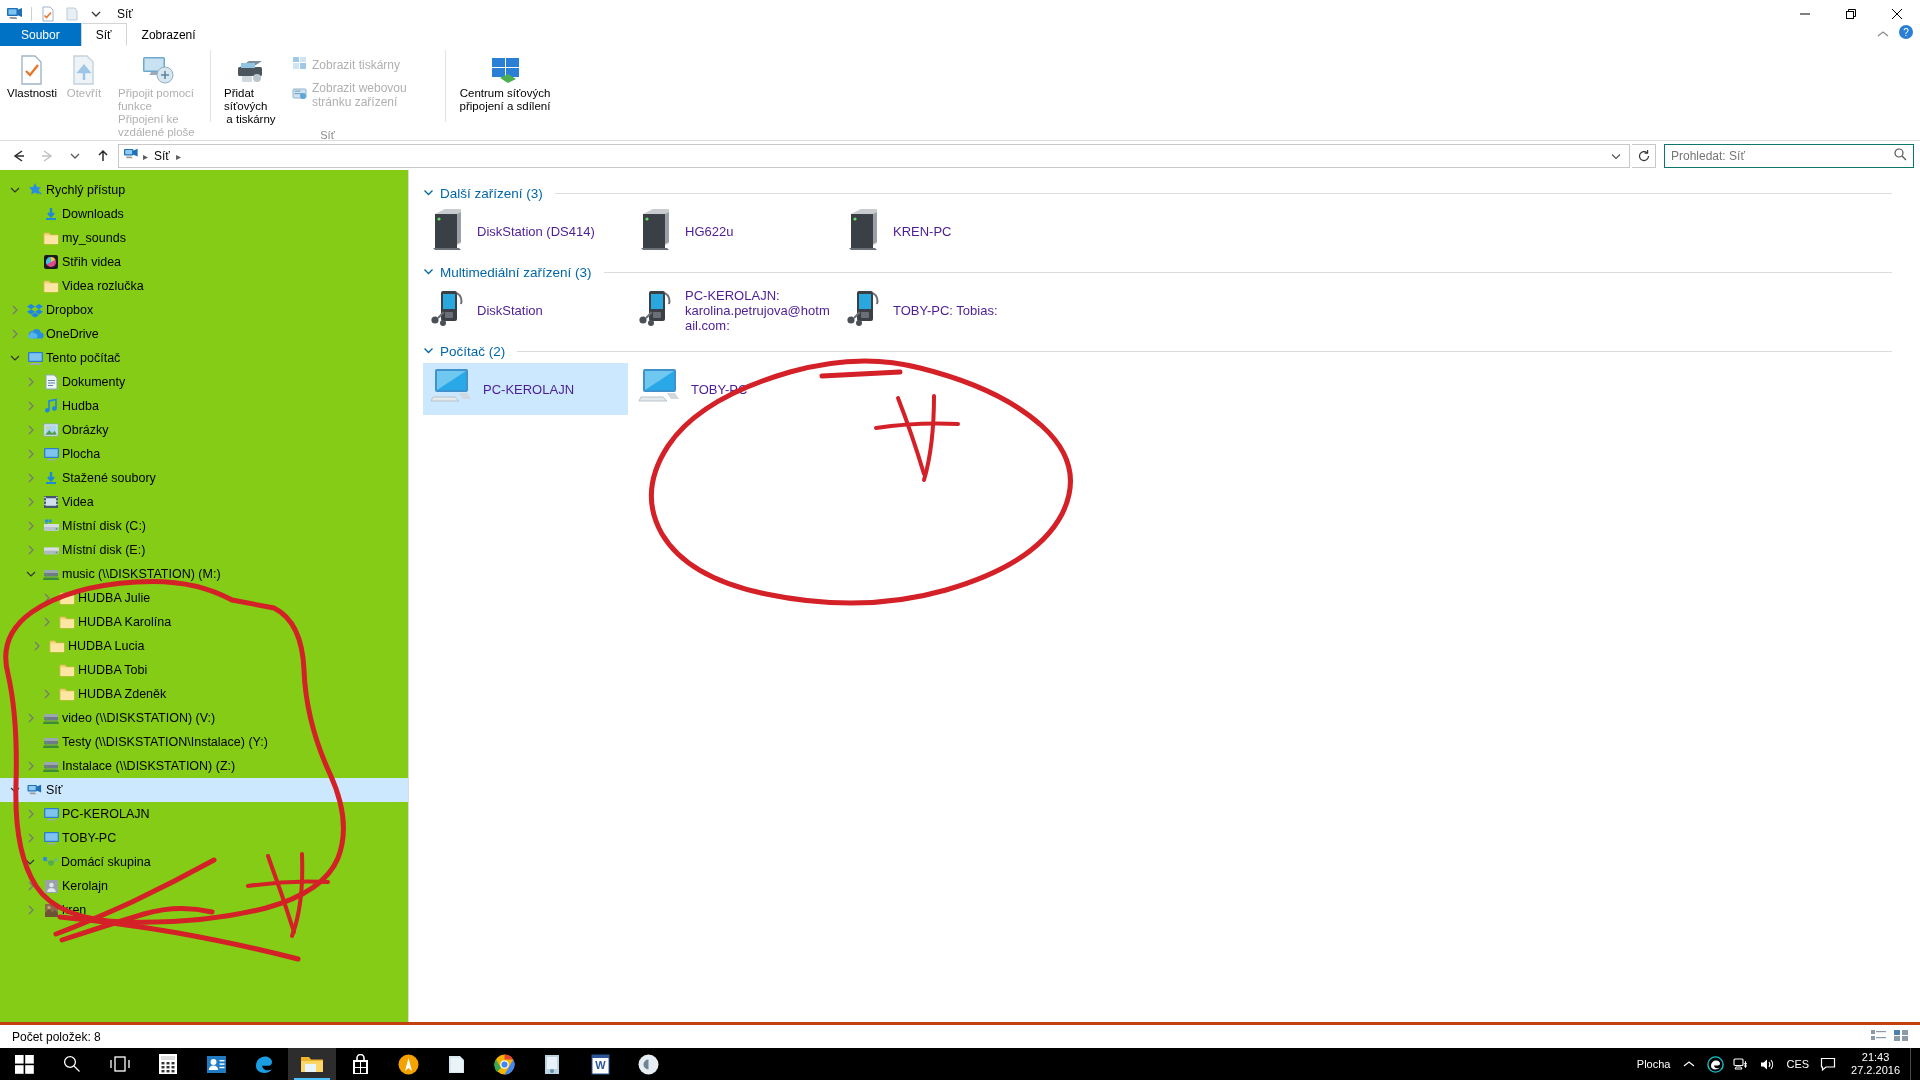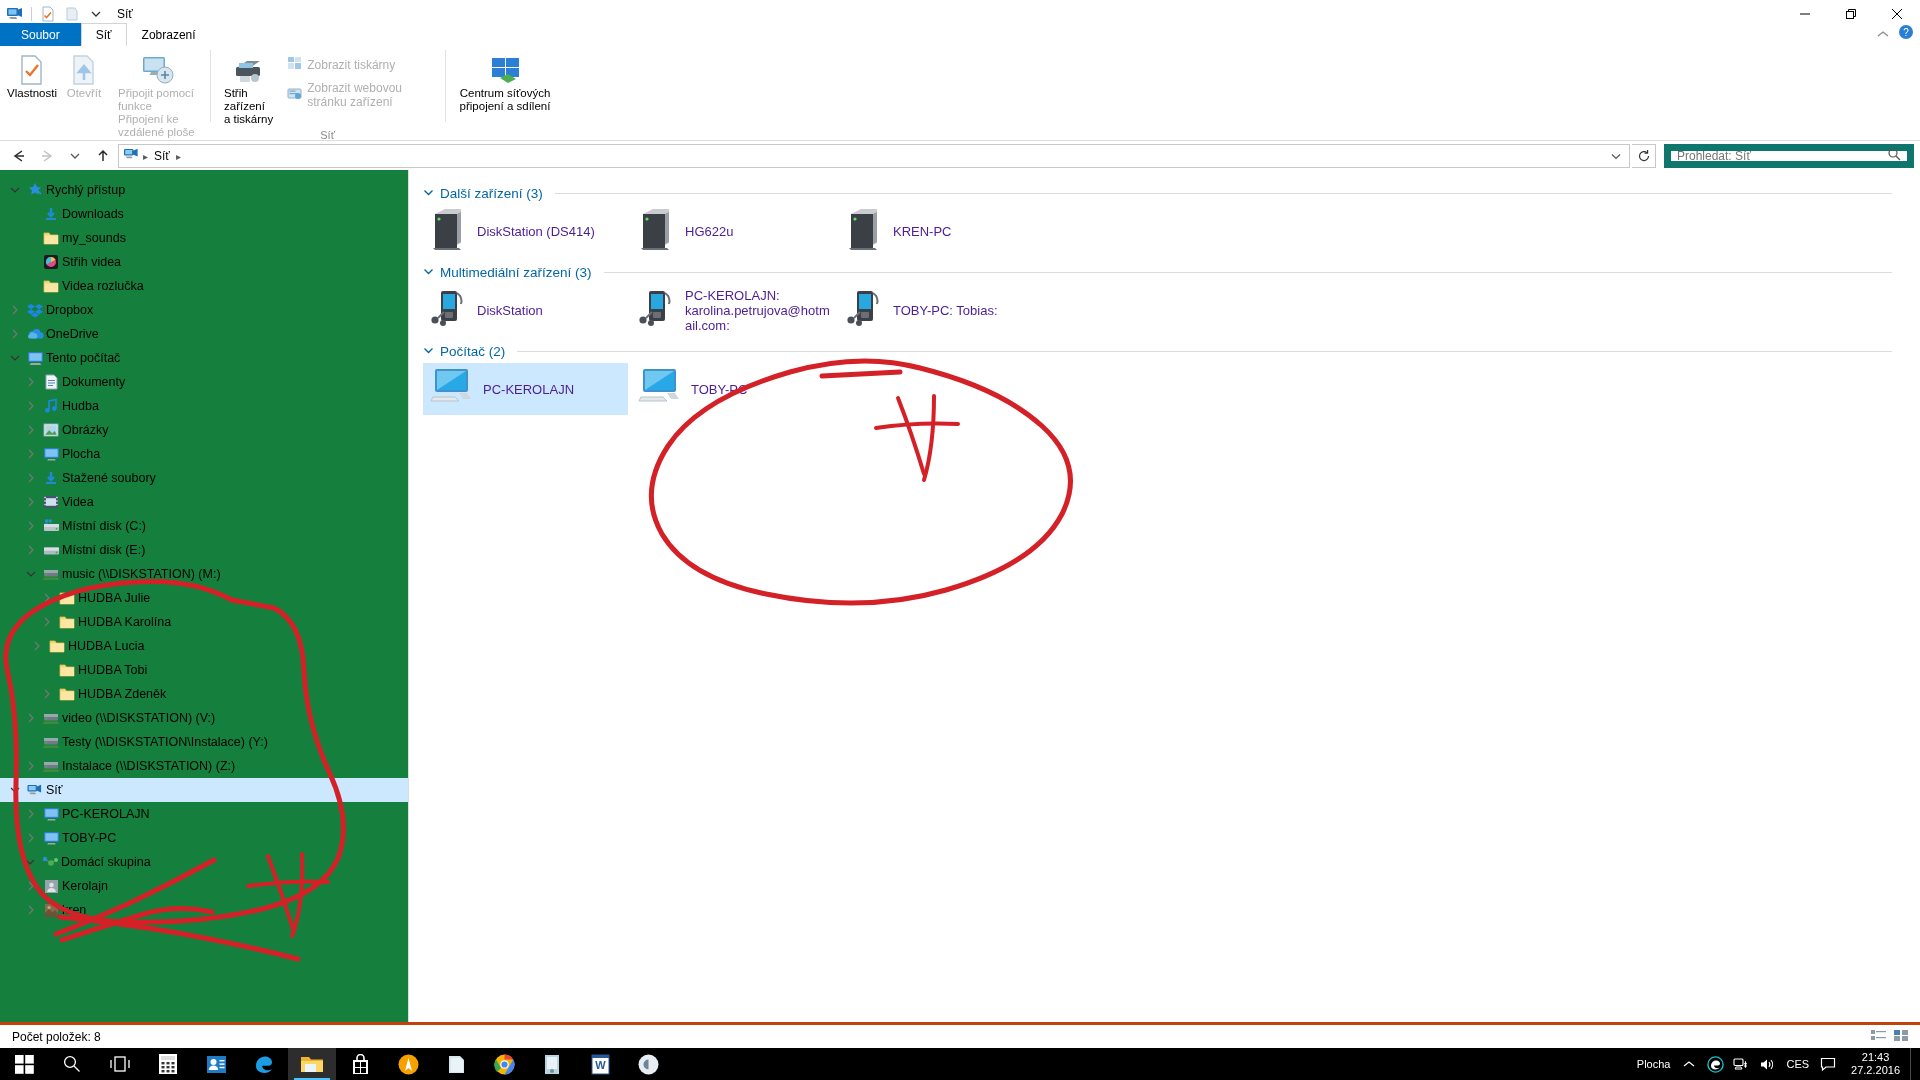--- a/index.html
+++ b/index.html
@@ -67,32 +67,32 @@
   .crumbbox {
     flex:1; height:24px; border:1px solid #c8c8c8; background:#fff;
     display:flex; align-items:center; padding:0 4px; gap:3px;
   }
   .crumb { font-size:12px; color:#000; padding:1px 3px; }
   .crumb-sep { color:#5a5a5a; font-size:10px; }
   .crumb-drop { width:18px; display:flex; align-items:center; justify-content:center; }
   .refresh { width:24px; height:24px; display:flex; align-items:center; justify-content:center;
              border:1px solid #c8c8c8; border-left:none; }
   .searchbox {
-    width:250px; height:24px; border:7px solid #0f766e; background:#fff;
+    width:250px; height:24px; border:1px solid #0f766e; background:#fff;
     display:flex; align-items:center; padding:0 6px; margin-left:6px;
   }
   .searchbox input {
     flex:1; border:none; outline:none; font-size:12px; color:#6d6d6d;
     font-family:"Liberation Sans", sans-serif; background:transparent;
   }
 
   
   .content { position:absolute; top:170px; left:0; width:1920px; height:852px; display:flex; }
   .sidebar {
-    width:408px; height:852px; background:#15803d; overflow:hidden; position:relative;
+    width:408px; height:852px; background:#84cc16; overflow:hidden; position:relative;
     padding-top:8px; font-size:12px;
   }
   .tree-row {
     display:flex; align-items:center; height:24px; padding-left:6px; white-space:nowrap;
   }
   .tree-row.selected { background:#cce8ff; }
   .chev { width:18px; display:flex; align-items:center; justify-content:center;
           font-size:9px; color:#5a5a5a; }
   .chev.open { color:#000; }
   .tico { width:22px; display:flex; align-items:center; justify-content:center; }
@@ -254,21 +254,21 @@
         <div class="big-btn" style="max-width:86px;">
           <span class="bi">
             <svg width="38" height="32" viewBox="0 0 38 32">
               <path d="M8 13l9-6h13l-9 6z" fill="#7f8d96"></path>
               <rect x="6" y="13" width="24" height="9" rx="1.5" fill="#4a555c"></rect>
               <rect x="9" y="9" width="14" height="5" fill="#8fc4e2"></rect>
               <rect x="10" y="22" width="10" height="6" rx="1" fill="#cfd8dd"></rect>
               <circle cx="25" cy="24" r="4" fill="#b9c5cc"></circle>
             </svg>
           </span>
-          <span>Střih zařízení</span>
+          <span>Přidat síťových</span>
           <span>a tiskárny</span>
         </div>
         <div class="small-btns">
           <div class="small-btn">
             <span>
               <svg width="15" height="14" viewBox="0 0 15 14">
                 <rect x="1" y="1" width="6" height="5" fill="#9ec8e6"></rect>
                 <rect x="8" y="1" width="6" height="5" fill="#cfe3f2"></rect>
                 <rect x="1" y="7" width="6" height="6" fill="#cfe3f2"></rect>
                 <rect x="8" y="7" width="6" height="6" fill="#9ec8e6"></rect>

